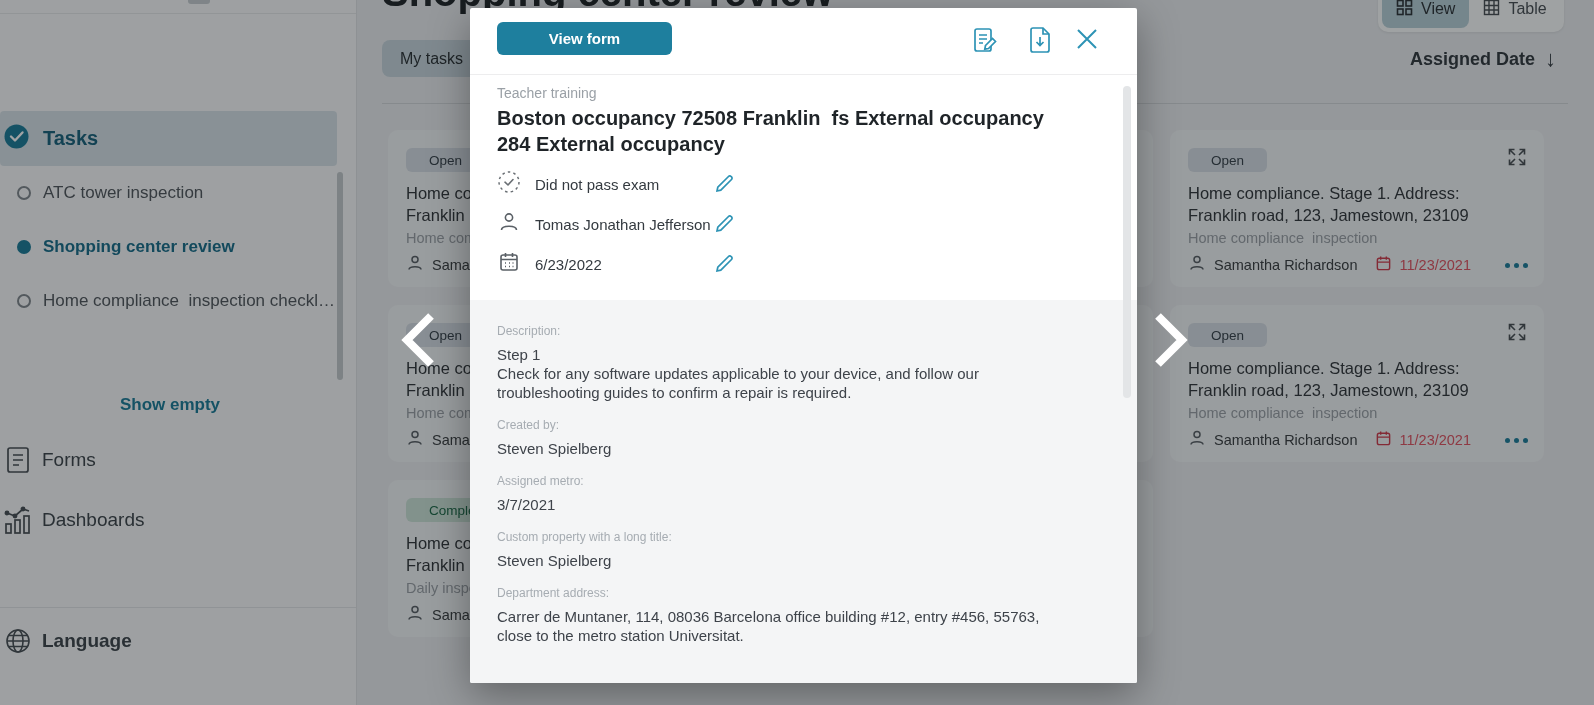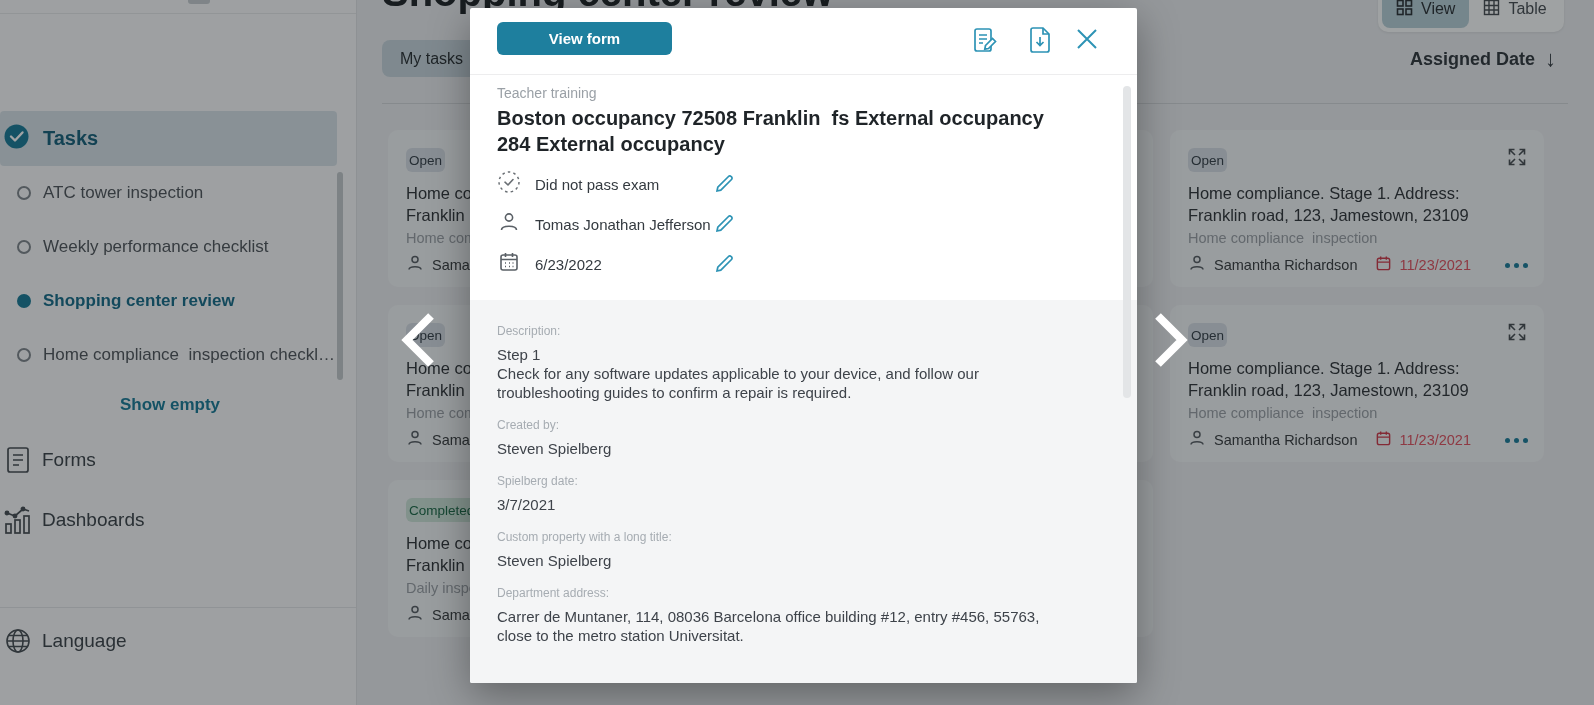--- a/index.html
+++ b/index.html
@@ -42,21 +42,21 @@
       box-shadow:0 1px 3px rgba(0,0,0,.08);display:flex;align-items:center;z-index:11;}
   .vt-seg{display:flex;align-items:center;gap:8px;font-size:16px;color:#2e3438;height:38px;padding:0 14px;border-radius:8px;cursor:pointer;}
   .vt-seg.selected{background:#b9d0d9;margin-left:4px;}
   .vt-seg.plain{color:#4a5055;}
   .main-divider{position:absolute;left:382px;top:103px;width:1186px;height:1px;background:#d4d7da;z-index:11;}
 
   
   .col{position:absolute;top:130px;width:374px;display:flex;flex-direction:column;gap:18px;z-index:11;}
   #col-0{left:388px;} #col-1{left:779px;} #col-2{left:1170px;}
   .card{position:relative;height:157px;border-radius:10px;background:#f3f5f7;cursor:pointer;}
-  .badge{position:absolute;left:18px;top:18px;height:24px;padding:0 3px;border-radius:6px;background:#d7dee5;
+  .badge{position:absolute;left:18px;top:18px;height:24px;padding:0 23px;border-radius:6px;background:#d7dee5;
       display:flex;align-items:center;font-size:13.5px;color:#39434c;}
   .badge.badge-completed{background:#cde4d8;color:#1f6b4a;}
   .card-expand{position:absolute;right:16px;top:16px;}
   .card-title{position:absolute;left:18px;top:52px;width:330px;font-size:16.5px;line-height:22px;color:#33383c;}
   .card-subtitle{position:absolute;left:18px;top:100px;font-size:14.5px;color:#9ba1a7;white-space:pre;}
   .card-footer{position:absolute;left:18px;right:16px;top:124px;height:22px;display:flex;align-items:center;}
   .card-assignee{margin-left:8px;font-size:14.5px;color:#3c4043;}
   .card-cal{margin-left:18px;}
   .card-date{margin-left:7px;font-size:14.5px;color:#e05563;}
   .dots{margin-left:auto;display:flex;gap:4px;}
@@ -106,24 +106,20 @@
           </svg>
       </span>
       <span class="lbl">Tasks</span>
     </div>
 
     <div class="task-list">
       <div class="task-item">
         <span class="bullet"></span>
         <span class="tlabel">ATC tower inspection</span>
       </div>
-      <div class="task-item">
-        <span class="bullet"></span>
-        <span class="tlabel">Weekly performance checklist</span>
-      </div>
       <div class="task-item selected">
         <span class="bullet"></span>
         <span class="tlabel">Shopping center review</span>
       </div>
       <div class="task-item">
         <span class="bullet"></span>
         <span class="tlabel">Home compliance  inspection checklis...</span>
       </div>
     </div>
     <div class="sb-scrollbar"></div>
@@ -150,21 +146,21 @@
           <circle cx="4" cy="9" r="1.6" fill="#4a5056"></circle>
             <circle cx="12" cy="12" r="1.6" fill="#4a5056"></circle>
             <circle cx="20" cy="5" r="1.6" fill="#4a5056"></circle>
         </svg>
       </span>
       <span class="lbl">Dashboards</span>
     </div>
 
     <div class="sb-divider"></div>
 
-    <div class="sb-nav-item" style="top:613px;">
+    <div class="sb-nav-item" style="top:613px;font-weight:bold;">
       <span class="ico">
         <svg width="28" height="28" viewBox="0 0 28 28" fill="none" stroke="#4a5056" stroke-width="1.6">
           <circle cx="14" cy="14" r="11"></circle>
             <ellipse cx="14" cy="14" rx="5" ry="11"></ellipse>
             <path d="M3 14 H25 M4.5 8.5 H23.5 M4.5 19.5 H23.5"></path>
         </svg>
       </span>
       <span class="lbl">Language</span>
     </div>
 
@@ -533,21 +529,21 @@
     </div>
 
     <div class="m-gray">
       <div class="g-label">Description:</div>
       <div class="g-value" style="margin-bottom:0;">Step 1</div>
       <div class="g-value">Check for any software updates applicable to your device, and follow our troubleshooting guides to confirm a repair is required.</div>
 
       <div class="g-label">Created by:</div>
       <div class="g-value">Steven Spielberg</div>
 
-      <div class="g-label">Spielberg date:</div>
+      <div class="g-label">Assigned metro:</div>
       <div class="g-value">3/7/2021</div>
 
       <div class="g-label">Custom property with a long title:</div>
       <div class="g-value">Steven Spielberg</div>
 
       <div class="g-label">Department address:</div>
       <div class="g-value">Carrer de Muntaner, 114, 08036 Barcelona office building #12, entry #456, 55763, close to the metro station Universitat.</div>
     </div>
 
     <div class="m-scroll"></div>

